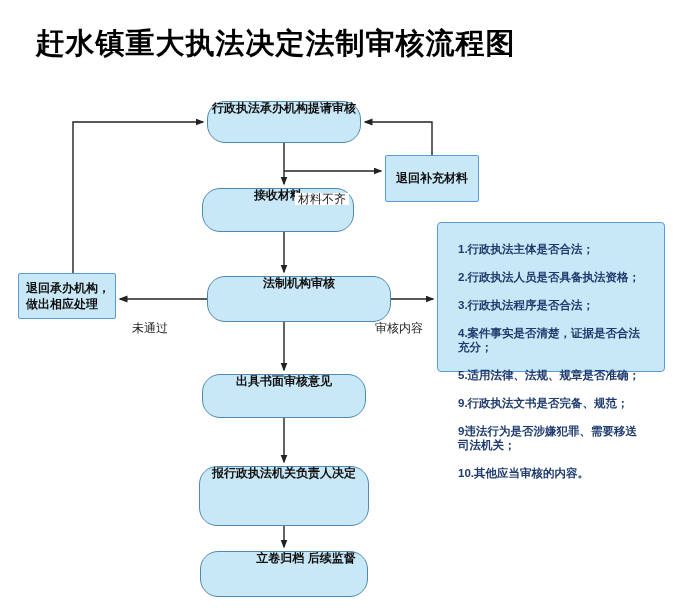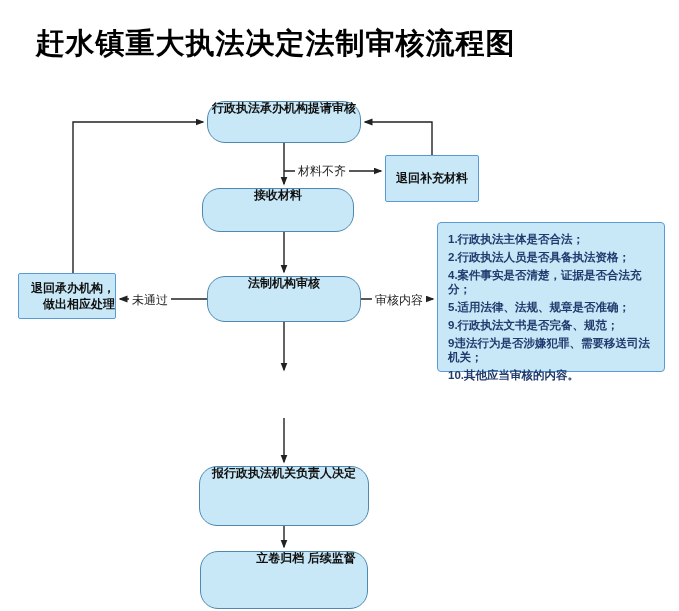--- a/index.html
+++ b/index.html
@@ -17,35 +17,35 @@
   .stadium {
     position:absolute; box-sizing:border-box;
     background:#c9e8f7; border:1.6px solid #4d89b0; border-radius:18px;
     display:flex; align-items:flex-start; justify-content:center;
     font-size:12px; font-weight:bold; color:#101010; text-align:center;
     line-height:1.1;
   }
   .rbox {
     position:absolute; box-sizing:border-box;
     background:#c9e8f7; border:1.5px solid #5b9bd5; border-radius:2px;
-    font-size:12px; font-weight:bold; color:#101010;align-items:flex-end;
+    font-size:12px; font-weight:bold; color:#101010;
   }
   .rbox-center { display:flex; align-items:center; justify-content:center; text-align:center; }
   .rbox-lines { display:flex; flex-direction:column; justify-content:center; padding-left:7px; line-height:1.35; }
   .list-box {
     position:absolute; box-sizing:border-box;
     background:#c9e8f7; border:1.5px solid #5b9bd5; border-radius:4px;
     padding:5px 6px; font-size:11.5px; font-weight:bold; color:#1f3b6e;
     line-height:1.22;
   }
-  .list-line { margin:4px; }
+  .list-line { margin:14px; }
   .edge-label {
     position:absolute; transform:translate(-50%,-50%);
     background:#ffffff; padding:0 3px; font-size:12px; color:#222;
-    white-space:nowrap; line-height:1;
+    white-space:nowrap; line-height:1;margin-top:28px;
   }
 </style>
 </head>
 <body>
 
 <div class="canvas">
 
   <h1 class="page-title">赶水镇重大执法决定法制审核流程图</h1>
 
   <svg class="wires" width="679" height="611" viewBox="0 0 679 611">
@@ -79,45 +79,49 @@
   </svg>
 
   <div class="stadium" style="left:207px; top:101px; width:154px; height:42px;">
     <span>行政执法承办机构提请审核</span>
   </div>
 
   <div class="stadium" style="left:202px; top:188px; width:152px; height:44px;">
     <span>接收材料</span>
   </div>
 
-  <div class="stadium" style="left:207px; top:276px; width:154px; height:46px;">
+  <div class="stadium" style="left:207px; top:276px; width:184px; height:46px;">
     <span>法制机构审核</span>
   </div>
 
+  <div class="stadium" style="left:202px; top:374px; width:164px; height:44px;">
+    <span>出具书面审核意见</span>
+  </div>
 
   <div class="stadium" style="left:199px; top:466px; width:170px; height:60px;">
     <span>报行政执法机关负责人决定</span>
   </div>
 
-  <div class="stadium" style="left:200px; top:551px; width:168px; height:58px;padding-left:44px;">
+  <div class="stadium" style="left:200px; top:551px; width:168px; height:46px;padding-left:44px;">
     <span>立卷归档 后续监督</span>
   </div>
 
   <div class="rbox rbox-center" style="left:385px; top:155px; width:94px; height:47px;">
     <span>退回补充材料</span>
   </div>
 
   <div class="rbox rbox-lines" style="left:18px; top:273px; width:98px; height:46px;">
     <span>退回承办机构，</span>
     <span>做出相应处理</span>
   </div>
 
   <div class="list-box" style="left:437px; top:222px; width:228px; height:150px;">
     <div class="list-line">1.行政执法主体是否合法；</div>
     <div class="list-line">2.行政执法人员是否具备执法资格；</div>
+    <div class="list-line">3.行政执法程序是否合法；</div>
     <div class="list-line">4.案件事实是否清楚，证据是否合法充分；</div>
     <div class="list-line">5.适用法律、法规、规章是否准确；</div>
     <div class="list-line">9.行政执法文书是否完备、规范；</div>
     <div class="list-line">9违法行为是否涉嫌犯罪、需要移送司法机关；</div>
     <div class="list-line">10.其他应当审核的内容。</div>
   </div>
 
   <span class="edge-label" style="left:322px; top:171px;">材料不齐</span>
   <span class="edge-label" style="left:150px; top:300px;">未通过</span>
   <span class="edge-label" style="left:399px; top:300px;">审核内容</span>

